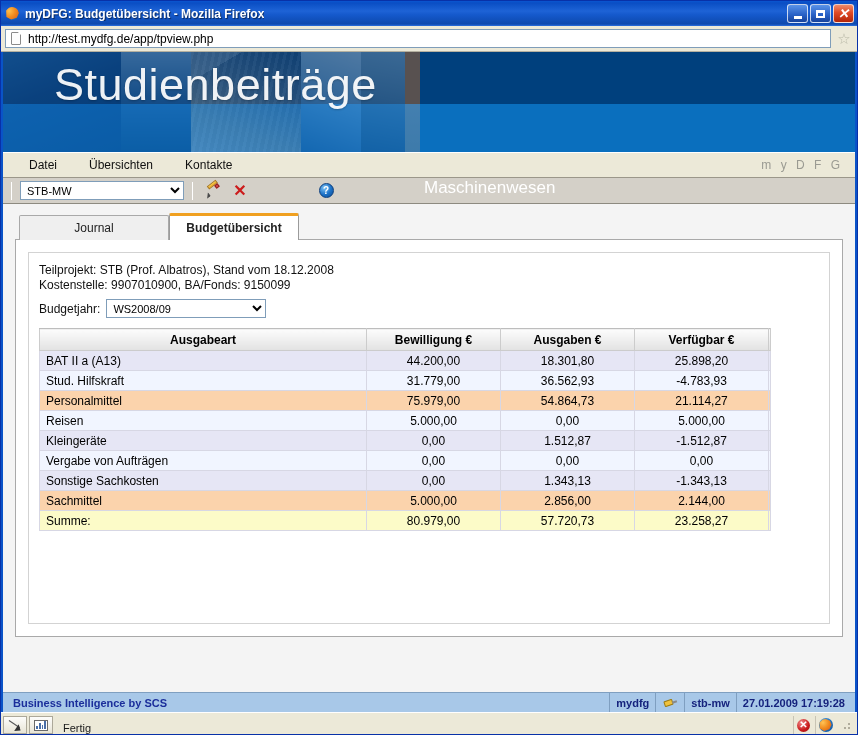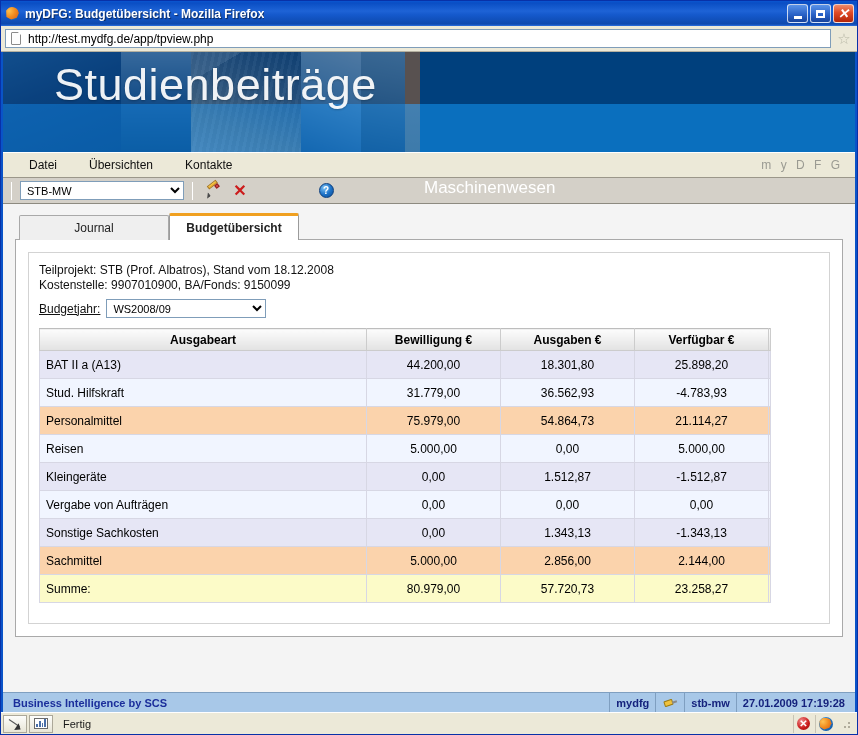--- a/index.html
+++ b/index.html
@@ -276,40 +276,40 @@
     overflow: hidden;
   }
   .infoline {
     display: flex; align-items: flex-start; justify-content: flex-start; flex-direction: column;
   }
   .meta {
     font-size: 12px; color: #111; line-height: 15px;
     white-space: pre-line;
   }
   .yearwrap { display: flex; align-items: center; gap: 6px; padding-top: 6px; }
-  .yearwrap label { font-size: 12px; color: #111; text-decoration: underline; }
+  .yearwrap label { font-size: 12px; color: #111; }
   #sel-year { width: 160px; }
 
   
   table.budget {
     width: 731px; margin-top: 10px;
     border-collapse: collapse;
     font-size: 12px;
     table-layout: fixed;
   }
   table.budget th {
     background: linear-gradient(180deg,#fcfcfc 0%,#efefef 50%,#e2e2e2 100%);
     border: 1px solid #cccccc;
     border-top: 1px solid #bdbdbd;
     height: 22px; font-weight: bold; color: #000;
     text-align: center; padding: 0 6px;
   }
   table.budget td {
     border: 1px solid #d7d7e4;
-    height: 28px; padding: 0 6px;
+    height: 20px; padding: 0 6px;
     color: #000; white-space: nowrap;
   }
   td.lbl { text-align: left; }
   td.num { text-align: center; }
   tr.odd  td { background: #e6e6f5; }
   tr.even td { background: #f1f5ff; }
   tr.sub  td { background: #fbd3ac; }
   tr.sum  td { background: #fcfbc8; }
   td.neg  { color: #d21e2b; }
   col.c-lbl { width: 327px; }
@@ -345,21 +345,21 @@
   .plug-icon .pprong {
     position: absolute; left: 10px; top: 5px; width: 5px; height: 2px;
     background: #8a8a8a; transform: rotate(-18deg);
   }
 
   
   .statusbar {
     flex: 0 0 22px; height: 22px;
     background: #ece9d8;
     border-top: 1px solid #fff;
-    display: flex; align-items: center;
+    display: flex; align-items: flex-end;
     padding: 0 2px;
   }
   .sb-btn {
     width: 24px; height: 18px;
     border: 1px solid #aca899;
     background: linear-gradient(180deg,#fdfdfb,#e8e5d6);
     margin-right: 2px;
     display: flex; align-items: center; justify-content: center;
     position: relative;
   }

